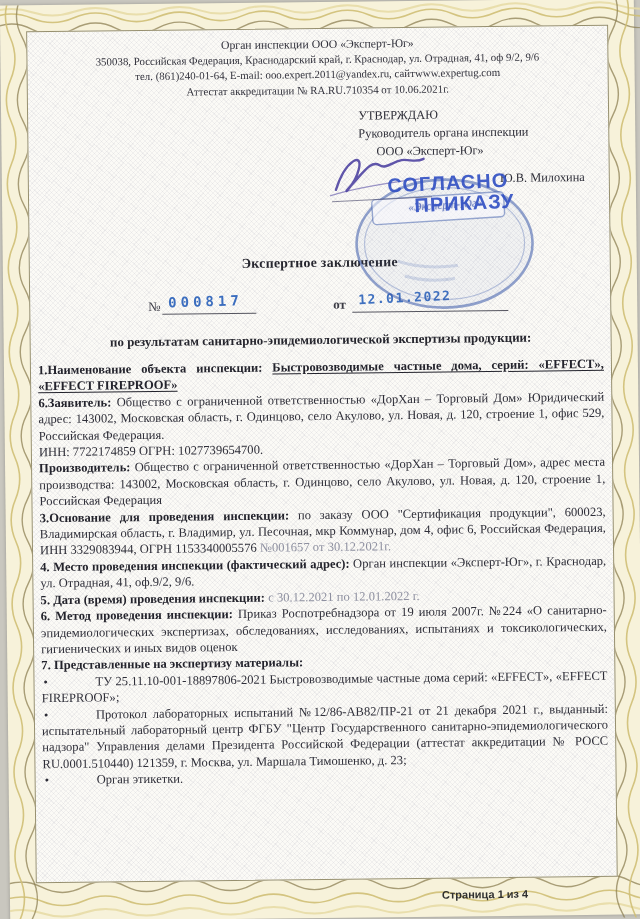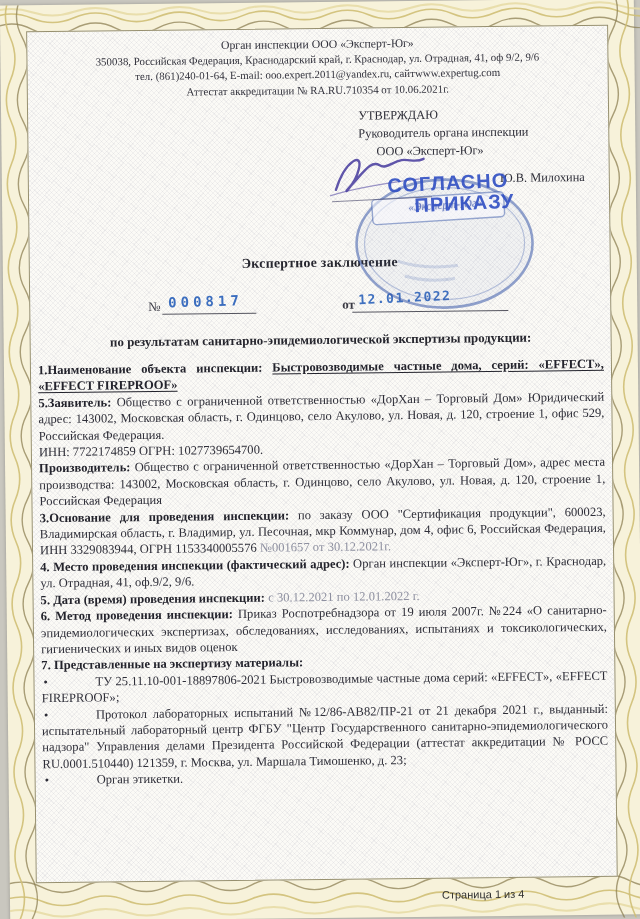--- a/index.html
+++ b/index.html
@@ -37,21 +37,21 @@
   }
   .hdr{position:absolute;top:8px;left:0;right:0;text-align:center;line-height:15.2px;font-size:10.9px;color:#33333d;}
   .hdr .l1{font-size:11.8px;}
   .appr{position:absolute;top:78px;left:330px;width:230px;line-height:18px;font-size:12.4px;}
   .appr .ind{margin-left:18px;}
   .appr .sig-row{margin-top:10px;text-align:right;padding-right:4px;height:20px;}
   .doc-title{position:absolute;top:226px;left:0;right:0;text-align:center;font-weight:bold;font-size:13.8px;letter-spacing:.3px;color:#26262e;}
   .numrow{position:absolute;top:266px;left:0;right:0;height:24px;}
   .numrow .lbl{position:absolute;font-size:13px;color:#3a3a44;}
   .num-lbl{left:118px;top:2px;}
-  .date-lbl{left:312px;top:2px;font-weight:bold;}
+  .date-lbl{left:303px;top:2px;font-weight:bold;}
   .num-line{position:absolute;left:132px;top:0;width:94px;height:17px;border-bottom:1.3px solid #55555f;}
   .date-line{position:absolute;left:322px;top:0;width:156px;height:17px;border-bottom:1.3px solid #55555f;}
   .stamp-num{position:absolute;left:138px;top:-3px;font-family:"DejaVu Sans Mono",monospace;font-weight:bold;font-size:14px;letter-spacing:4px;color:#2c63bb;transform:rotate(-1deg);opacity:.92;}
   .stamp-date{position:absolute;left:328px;top:-4px;font-family:"DejaVu Sans Mono",monospace;font-weight:bold;font-size:13px;letter-spacing:1.5px;color:#2c63bb;transform:rotate(-2deg);opacity:.9;}
   .subtitle{position:absolute;top:304px;left:0;right:0;text-align:center;font-weight:bold;font-size:12.9px;color:#26262e;}
   .bodytxt{position:absolute;top:330px;left:7px;right:7px;line-height:16.4px;text-align:justify;}
   .bodytxt p{margin:0;}
   b,.b{font-weight:bold;color:#23232c;}
   .u{text-decoration:underline;text-underline-offset:2px;}
   .faded{color:#8e90a0;}
@@ -71,21 +71,21 @@
     transform:rotate(-2deg);opacity:.92;
   }
   .stamp-note .ln2{margin-left:26px;}
   .stamp-label{
     position:absolute;left:378px;top:198px;width:130px;z-index:3;text-align:center;
     font-style:italic;font-size:11.5px;color:rgba(55,80,170,.62);
     transform:rotate(-3deg);text-shadow:0 0 1.5px rgba(55,80,170,.45);
   }
   .page-footer{
     position:absolute;left:432px;top:888px;z-index:6;
-    font-family:"Liberation Sans",sans-serif;font-weight:normal;font-size:11px;color:#2f2f2f;
+    font-family:"Liberation Sans",sans-serif;font-weight:bold;font-size:11px;color:#2f2f2f;
   }
 </style>
 </head>
 <body>
 
 <div class="sheet">
 
   <svg class="wv wv-top" width="640" height="30" viewBox="0 0 640 30">
     <path class="w-light" d="M-10,7 q21,-7 42,0 t42,0 t42,0 t42,0 t42,0 t42,0 t42,0 t42,0 t42,0 t42,0 t42,0 t42,0 t42,0 t42,0 t42,0 t42,0 t42,0"></path>
     <path class="w-gold" d="M-10,13 q21,-9 42,0 t42,0 t42,0 t42,0 t42,0 t42,0 t42,0 t42,0 t42,0 t42,0 t42,0 t42,0 t42,0 t42,0 t42,0 t42,0 t42,0"></path>
@@ -130,21 +130,21 @@
       <span class="lbl date-lbl">от</span>
       <span class="date-line"></span>
       <span class="stamp-date">12.01.2022</span>
     </div>
 
     <div class="subtitle">по результатам санитарно-эпидемиологической экспертизы продукции:</div>
 
     <div class="bodytxt">
       <p class="mb14"><b>1.Наименование объекта инспекции:</b> <b class="u">Быстровозводимые частные дома, серий: «EFFECT», «EFFECT FIREPROOF»</b></p>
 
-      <p><b>5.Заявитель:</b> <span>Общество с ограниченной ответственностью «ДорХан – Торговый Дом» Юридический адрес: 143002, Московская область, г. Одинцово, село Акулово, ул. Новая, д. 120, строение 1, офис 529, Российская Федерация.</span></p>
+      <p><b>6.Заявитель:</b> <span>Общество с ограниченной ответственностью «ДорХан – Торговый Дом» Юридический адрес: 143002, Московская область, г. Одинцово, село Акулово, ул. Новая, д. 120, строение 1, офис 529, Российская Федерация.</span></p>
       <p class="mb6">ИНН: 7722174859 ОГРН: 1027739654700.</p>
 
       <p class="mb4"><b>Производитель:</b> <span>Общество с ограниченной ответственностью «ДорХан – Торговый Дом», адрес места производства: 143002, Московская область, г. Одинцово, село Акулово, ул. Новая, д. 120, строение 1, Российская Федерация</span></p>
 
       <p><b>3.Основание для проведения инспекции:</b> <span>по заказу ООО "Сертификация продукции", 600023, Владимирская область, г. Владимир, ул. Песочная, мкр Коммунар, дом 4, офис 6, Российская Федерация, ИНН 3329083944, ОГРН 1153340005576</span> <span class="faded">№001657 от 30.12.2021г.</span></p>
 
       <p><b>4. Место проведения инспекции (фактический адрес):</b> <span>Орган инспекции «Эксперт-Юг», г. Краснодар, ул. Отрадная, 41, оф.9/2, 9/6.</span></p>
 
       <p><b>5. Дата (время) проведения инспекции:</b> <span class="faded">с 30.12.2021 по 12.01.2022 г.</span></p>
 

